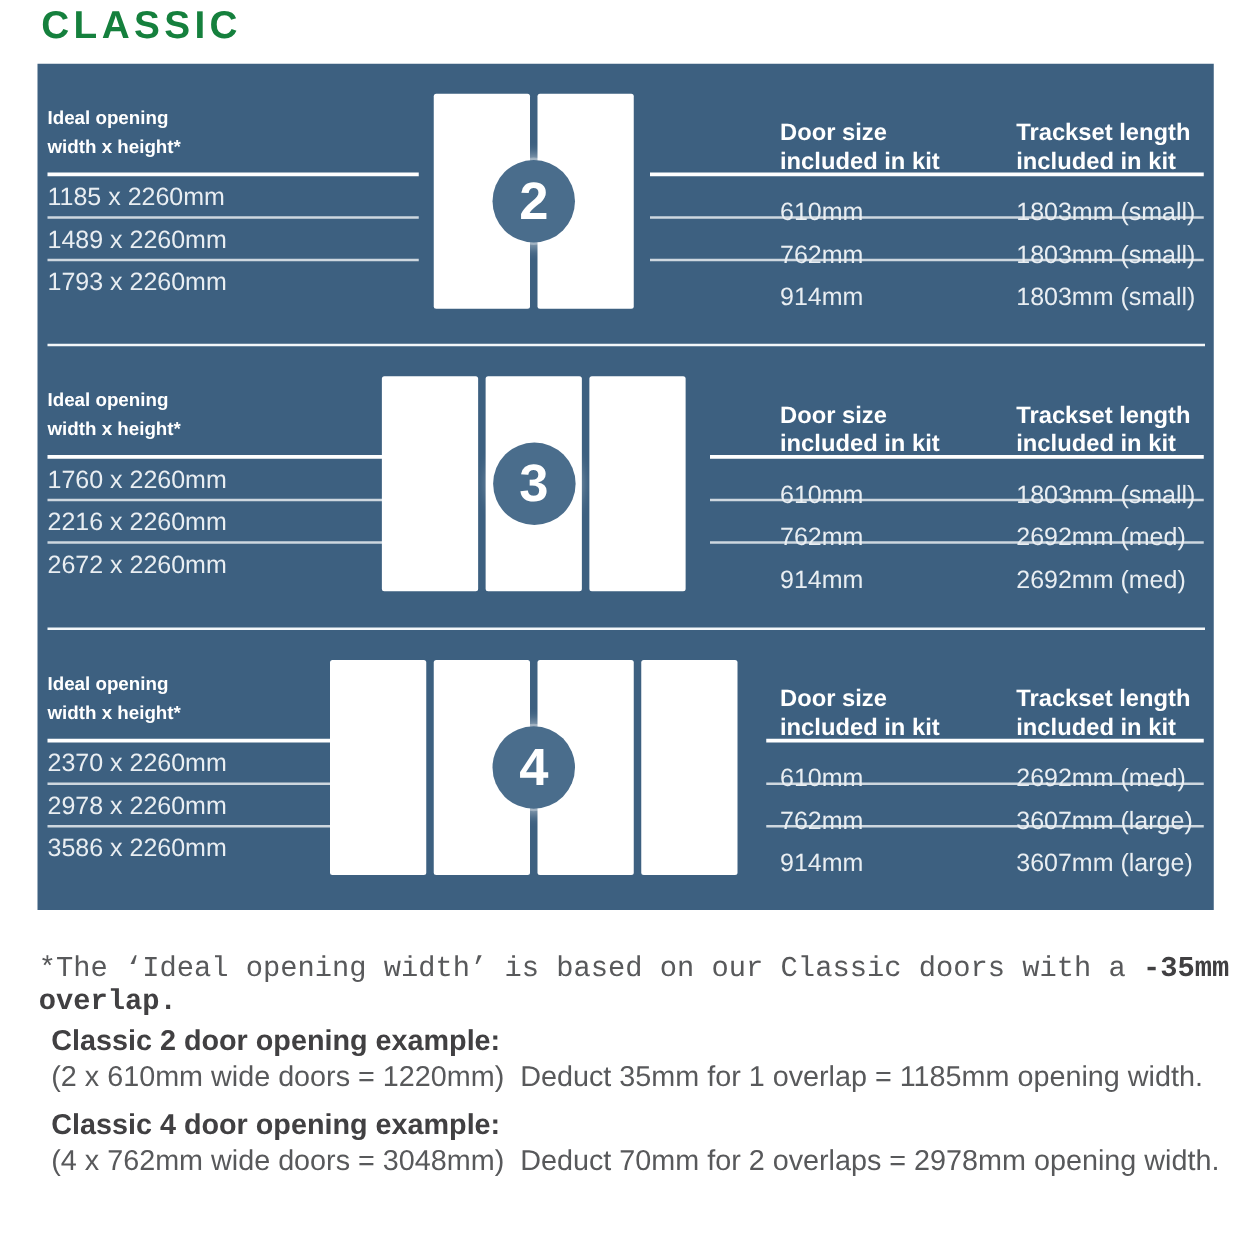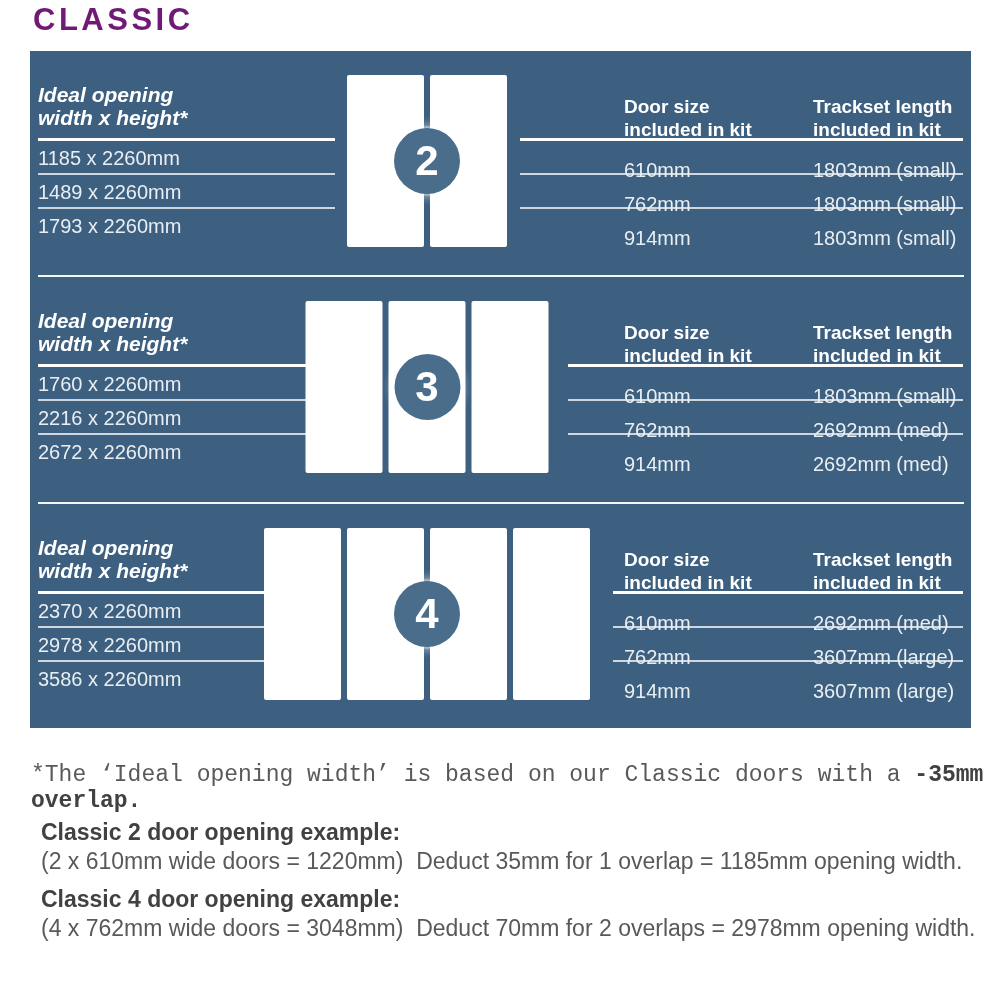--- a/index.html
+++ b/index.html
@@ -1,31 +1,31 @@
 <!DOCTYPE html>
 <html><head>
 <meta charset="utf-8">
 <style>
   * { margin:0; padding:0; box-sizing:border-box; }
   html,body { width:1000px; height:1000px; background:#ffffff;
     font-family:"Liberation Sans", sans-serif; position:relative; overflow:hidden; }
 
   .title { position:absolute; left:33px; top:2px; font-size:31px; font-weight:bold;
-    letter-spacing:3.5px; color:#701a75; }
+    letter-spacing:3.5px; color:#15803d; }
 
   .panel { position:absolute; left:30px; top:51px; width:941px; height:677px;
     background:#3d6080; display:flex; flex-direction:column; }
 
   .sec { flex:1; position:relative; }
   .sec-divider { height:2px; background:#f4f7f9; margin:0 7px 0 8px; flex:0 0 auto; }
 
   
   .lcol { position:absolute; left:8px; top:32px; width:297px; }
-  .col-head { color:#ffffff; font-weight:bold; font-size:21px; line-height:23px;
-    height:46px; margin-bottom:9px;font-style:italic; }
+  .col-head { color:#ffffff; font-weight:bold; font-size:15px; line-height:23px;
+    height:46px; margin-bottom:9px; }
   .hrule { height:3px; background:#ffffff; }
   .lrow { height:34px; line-height:34px; font-size:20px; color:#e9eef2;
     border-bottom:2px solid rgba(255,255,255,.75); }
   .lrow.last { border-bottom:none; }
 
   
   .diagram { position:absolute; left:397px; top:24px; height:172px;
     transform:translateX(-50%); display:flex; gap:6px; }
   .door { width:77px; height:172px; background:#ffffff; border-radius:2px; }
   .badge { position:absolute; left:50%; top:50%; transform:translate(-50%,-50%);

